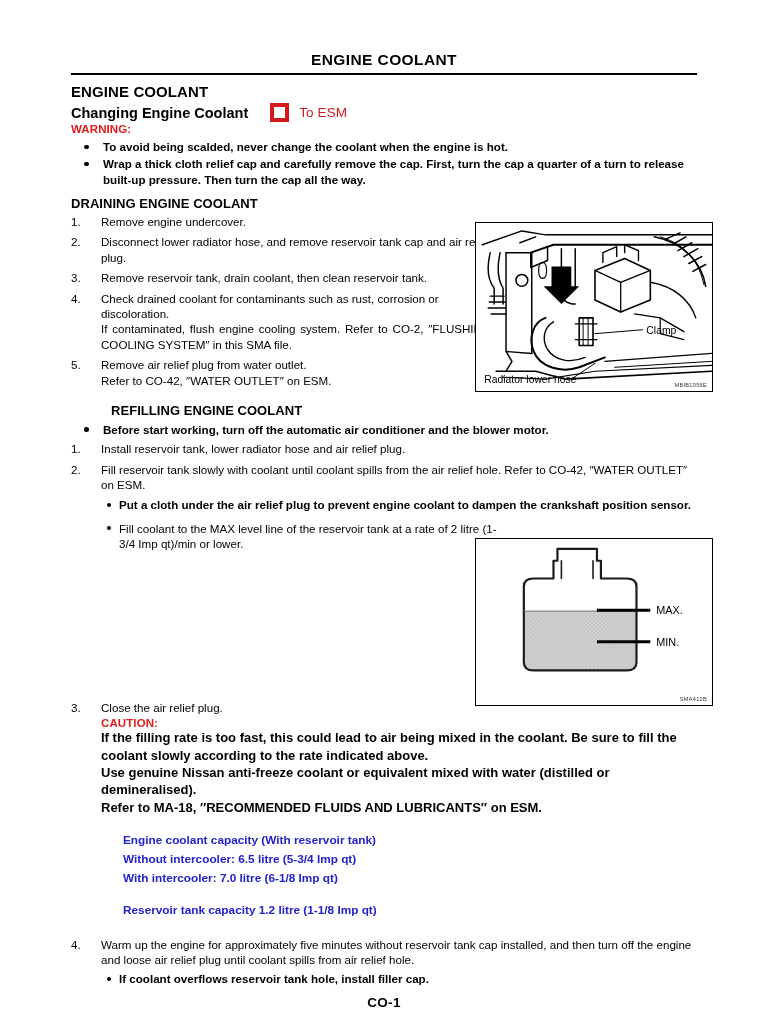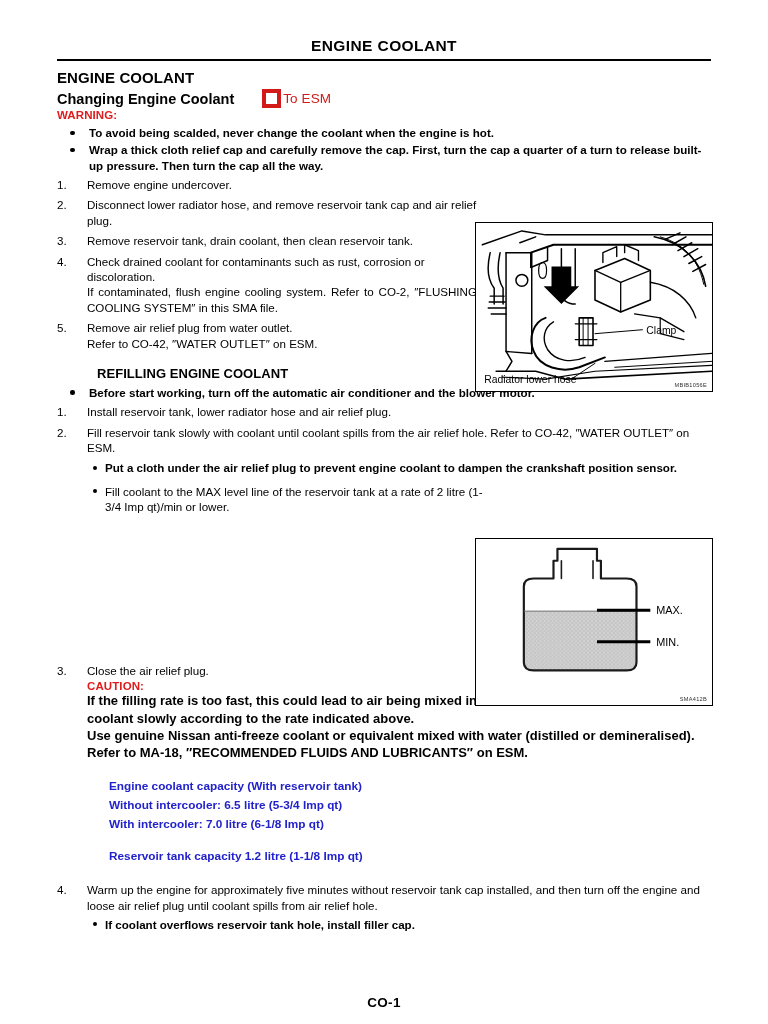--- a/index.html
+++ b/index.html
@@ -13,21 +13,21 @@
     font-family: "Liberation Sans", sans-serif;
     color: #000000;
     position: relative;
     overflow: hidden;
   }
   .page {
     position: relative;
     width: 768px;
     height: 1024px;
     box-sizing: border-box;
-    padding: 2px;
+    padding: 16px;
   }
 
   
   .page-header {
     text-align: center;
     font-size: 15.5px;
     font-weight: bold;
     letter-spacing: 0.4px;
     padding-top: 35px;
     padding-bottom: 4px;
@@ -48,21 +48,21 @@
     font-weight: bold;
     margin: 8px 0 2px 0;
     letter-spacing: 0.1px;
   }
   h2.sub-title {
     font-size: 14.5px;
     font-weight: bold;
     margin: 3px 0 1px 0;
     display: flex;
     align-items: center;
-    gap: 12px;
+    gap: 6px;
   }
   h3.minor-title {
     font-size: 13px;
     font-weight: bold;
     margin: 9px 0 3px 0;
     letter-spacing: 0.05px;
   }
   h3.minor-title.spaced {
     margin-top: 15px;
     margin-left: 40px;
@@ -79,21 +79,21 @@
     height: 19px;
     border: 4px solid #d21a1a;
     background: #ffffff;
     box-sizing: border-box;
     display: inline-block;
   }
   .esm-text {
     color: #d21a1a;
     font-size: 13.5px;
     font-weight: normal;
-    margin-left: 2px;
+    margin-left: 10px;
     letter-spacing: 0.1px;
   }
 
   .warning-label {
     color: #e01b1b;
     font-size: 11.5px;
     font-weight: bold;
     margin: 1px 0 2px 0;
     letter-spacing: 0.1px;
   }
@@ -254,20 +254,21 @@
         <span class="esm-text">To ESM</span>
       </span>
     </h2>
 
     <div class="warning-label">WARNING:</div>
     <ul class="bullets">
       <li>To avoid being scalded, never change the coolant when the engine is hot.</li>
       <li>Wrap a thick cloth relief cap and carefully remove the cap. First, turn the cap a quarter of a turn to release built-up pressure. Then turn the cap all the way.</li>
     </ul>
 
+    <h3 class="minor-title">DRAINING ENGINE COOLANT</h3>
 
     <div class="numlist" style="width:420px;">
       <div class="numitem">
         <span class="num">1.</span>
         <span class="body">Remove engine undercover.</span>
       </div>
       <div class="numitem">
         <span class="num">2.</span>
         <span class="body">Disconnect lower radiator hose, and remove reservoir tank cap and air relief plug.</span>
       </div>

